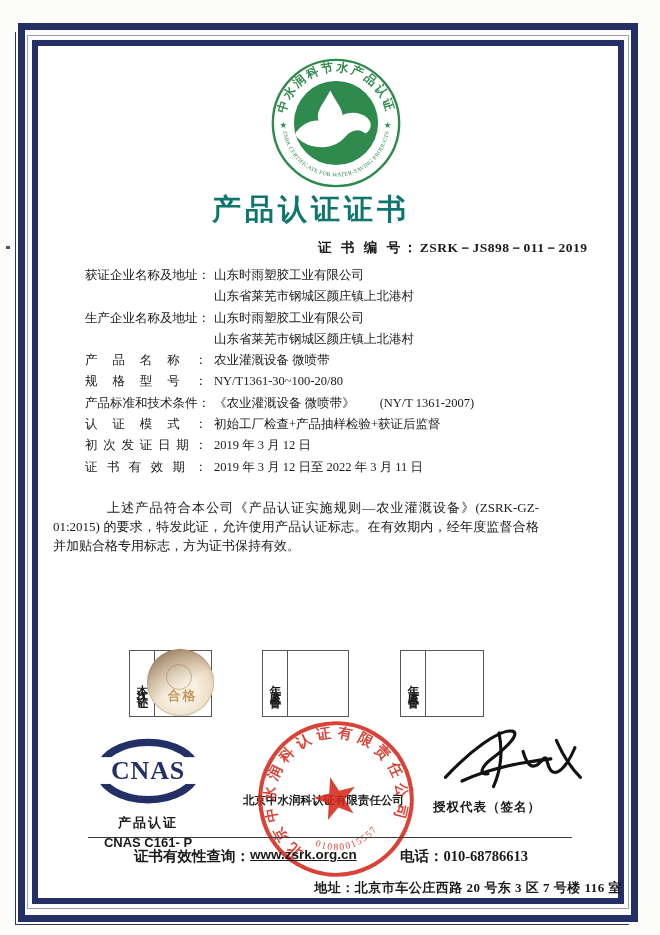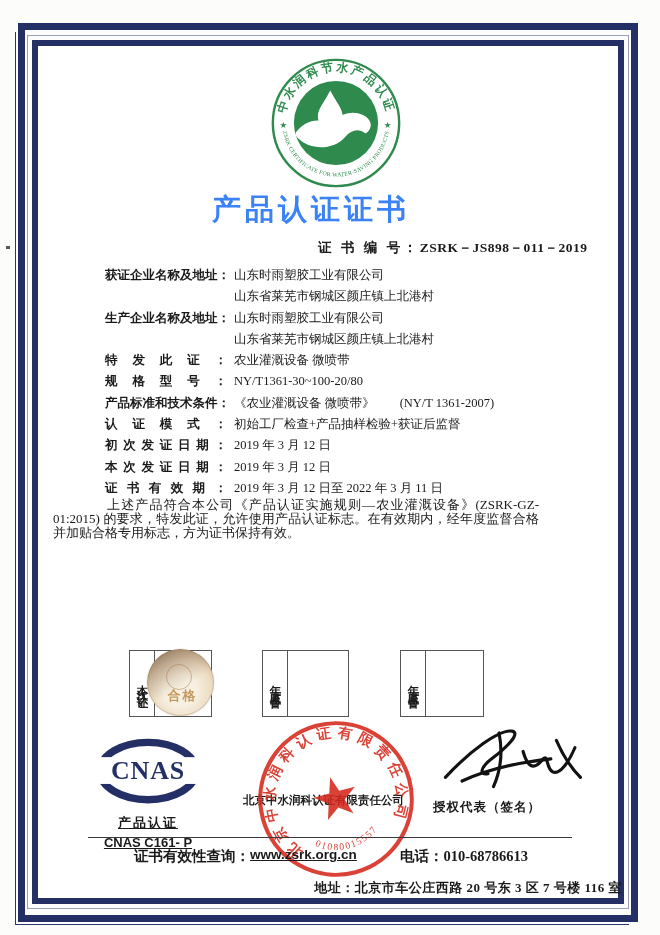--- a/index.html
+++ b/index.html
@@ -23,41 +23,41 @@
     background:#fff;
   }
   .artifact-dot { position:absolute; left:6px; top:246px; width:4px; height:3px; background:#555; }
 
   
   .logo { position:absolute; left:269px; top:56px; width:134px; height:134px; }
 
   
   .title {
     position:absolute; left:0; top:190px; width:622px; text-align:center;
-    font-size:29px; font-weight:bold; letter-spacing:4px; color:#3b82f6;
+    font-size:29px; font-weight:bold; letter-spacing:4px; color:#0f766e;
   }
   .certno {
     position:absolute; left:318px; top:239px; font-size:13.5px; font-weight:bold;
     letter-spacing:.5px; white-space:nowrap;
   }
   .certno .lbl { letter-spacing:3px; }
 
   
   .fields { position:absolute; left:85px; top:265px; width:480px; }
   .row { height:21.3px; line-height:21.3px; font-size:12.5px; white-space:nowrap; }
   .row .lbl {
-    display:inline-block; width:122px; font-weight:bold;
-    text-align:justify; text-align-last:justify; vertical-align:top;margin-left:20px;
+    display:inline-block; width:122px; font-weight:normal;
+    text-align:justify; text-align-last:justify; vertical-align:top;
   }
   .row .val { margin-left:7px; font-weight:500; }
 
   
   .statement {
     position:absolute; left:53px; top:498px; width:486px;
-    font-size:13px; line-height:14px; text-indent:54px; text-align:justify;
+    font-size:13px; line-height:19px; text-indent:54px; text-align:justify;
   }
 
   
   .sbox {
     position:absolute; top:650px; height:67px; border:1.5px solid #555; background:#fff;
     display:flex;
   }
   .sbox .vcell {
     width:25px; border-right:1.5px solid #555; display:flex;
     align-items:center; justify-content:center;
@@ -82,21 +82,21 @@
   .sticker .stxt {
     position:absolute; left:4px; right:0; top:38px; text-align:center;
     font-size:13px; font-weight:bold; color:#c49a62; letter-spacing:2px;
   }
   .sticker .sring {
     position:absolute; left:19px; top:15px; width:26px; height:26px; border-radius:50%;
     border:1.5px solid rgba(170,130,90,.55);
   }
 
   
-  .cnas-block { position:absolute; left:86px; top:734px; width:124px; text-align:center;text-decoration:underline; }
+  .cnas-block { position:absolute; left:86px; top:734px; width:124px; text-align:center; }
   .cnas-sub1 { font-size:13px; font-weight:bold; margin-top:2px; letter-spacing:2px; }
   .cnas-sub2 { font-size:13px; font-weight:bold; font-family:"Liberation Sans","DejaVu Sans",sans-serif; margin-top:3px; }
 
   .issuer { position:absolute; left:243px; top:789px; width:200px; font-size:11.5px; font-weight:bold; line-height:22px; white-space:nowrap; }
 
   .stamp { position:absolute; left:249px; top:712px; width:174px; height:174px; opacity:.88; pointer-events:none; }
 
   .sign-block { position:absolute; left:433px; top:720px; width:160px; text-align:left; }
   .sign-caption { font-size:12.5px; font-weight:bold; margin-top:1px; letter-spacing:1px; }
 
@@ -137,26 +137,25 @@
 
 <div class="certno">
   <span class="lbl">证 书 编 号：</span><span>ZSRK－JS898－011－2019</span>
 </div>
 
 <div class="fields">
   <div class="row"><span class="lbl">获证企业名称及地址：</span><span class="val">山东时雨塑胶工业有限公司</span></div>
   <div class="row"><span class="lbl"></span><span class="val">山东省莱芜市钢城区颜庄镇上北港村</span></div>
   <div class="row"><span class="lbl">生产企业名称及地址：</span><span class="val">山东时雨塑胶工业有限公司</span></div>
   <div class="row"><span class="lbl"></span><span class="val">山东省莱芜市钢城区颜庄镇上北港村</span></div>
-  <div class="row"><span class="lbl">特发此证：</span><span class="val">农业灌溉设备 微喷带</span></div>
+  <div class="row"><span class="lbl">产品名称：</span><span class="val">农业灌溉设备 微喷带</span></div>
   <div class="row"><span class="lbl">规格型号：</span><span class="val">NY/T1361-30~100-20/80</span></div>
   <div class="row"><span class="lbl">产品标准和技术条件：</span><span class="val">《农业灌溉设备 微喷带》　　(NY/T 1361-2007)</span></div>
   <div class="row"><span class="lbl">认证模式：</span><span class="val">初始工厂检查+产品抽样检验+获证后监督</span></div>
   <div class="row"><span class="lbl">初次发证日期：</span><span class="val">2019 年 3 月 12 日</span></div>
-  <div class="row"><span class="lbl">本次发证日期：</span><span class="val">2019 年 3 月 12 日</span></div>
   <div class="row"><span class="lbl">证书有效期：</span><span class="val">2019 年 3 月 12 日至 2022 年 3 月 11 日</span></div>
 </div>
 
 <div class="statement">上述产品符合本公司《产品认证实施规则—农业灌溉设备》(ZSRK-GZ- 01:2015) 的要求，特发此证，允许使用产品认证标志。在有效期内，经年度监督合格并加贴合格专用标志，方为证书保持有效。</div>
 
 <div class="sbox box1">
   <div class="vcell">
       <span class="vlbl">本次认证</span>
     </div>
 </div>

